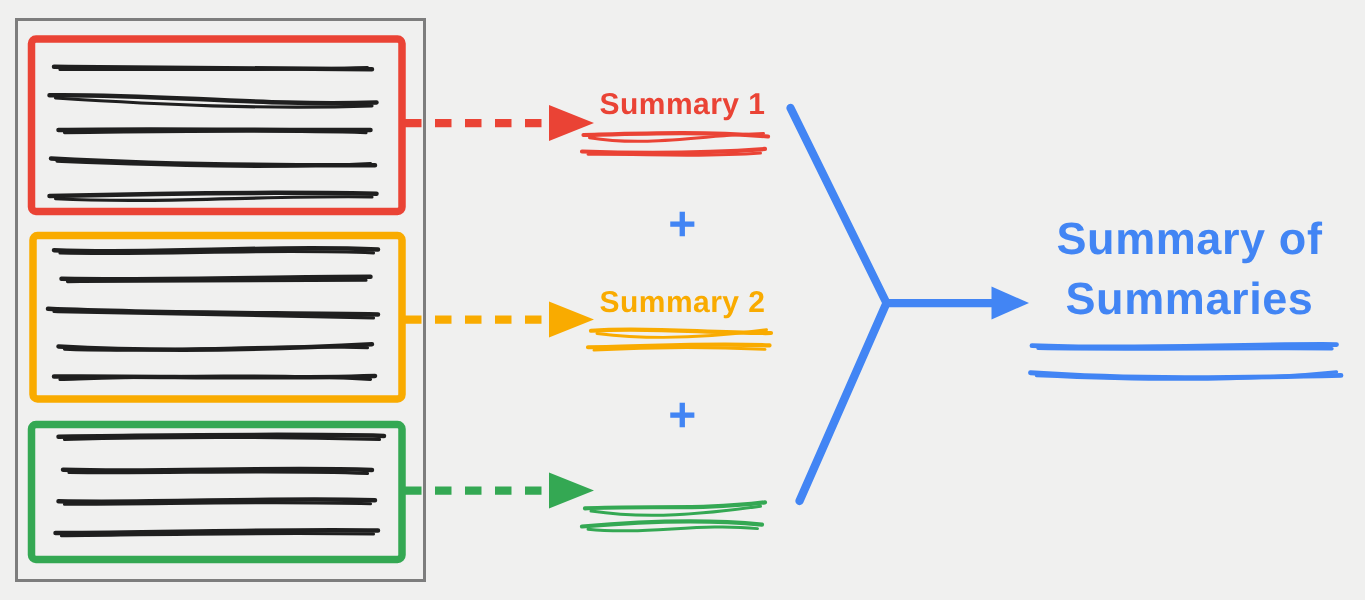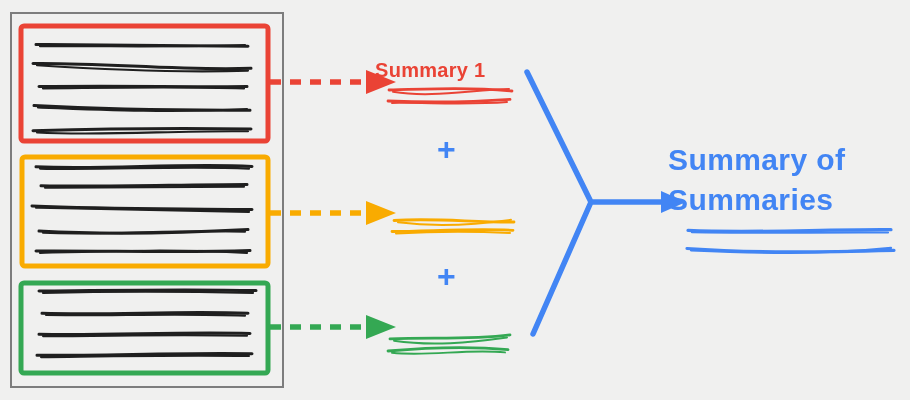--- a/index.html
+++ b/index.html
@@ -10,20 +10,21 @@
     background:var(--background,#F0F0EF);
     font-family:"Liberation Sans","DejaVu Sans",sans-serif;
     overflow:hidden;
   }
   .stage svg{position:absolute;left:0;top:0;}
   .label{
     position:absolute;
     font-weight:600;
     letter-spacing:.3px;
     white-space:nowrap;
+    text-align:center;
   }
   .summary-label{
     left:375px;width:160px;
     font-size:20px;line-height:22px;
   }
   .summary-label.red{color:var(--red,#EA4335);}
   .summary-label.orange{color:var(--orange,#F9AB00);}
   .summary-label.green{color:var(--green,#34A853);}
   .plus{
     left:437px;width:36px;
@@ -125,20 +126,21 @@
     <g>
       <path d="M527 72 L591 202 M533 334 L591 202 L664 202" fill="none" stroke-width="5.5" stroke-linecap="round" stroke-linejoin="round" stroke="#4285F4"></path>
       <polygon points="661,191 661,213 686,202" fill="#4285F4"></polygon>
     </g>
   </svg>
 
   <div class="label summary-label red" style="top:59px;">Summary 1</div>
 
   <div class="label plus" style="top:133px;">+</div>
 
+  <div class="label summary-label orange" style="top:191px;">Summary 2</div>
 
   <div class="label plus" style="top:260px;">+</div>
 
 
   <div class="label result-label" style="top:140px;">
     <div>Summary of</div>
     <div>Summaries</div>
   </div>
 
 </div>

